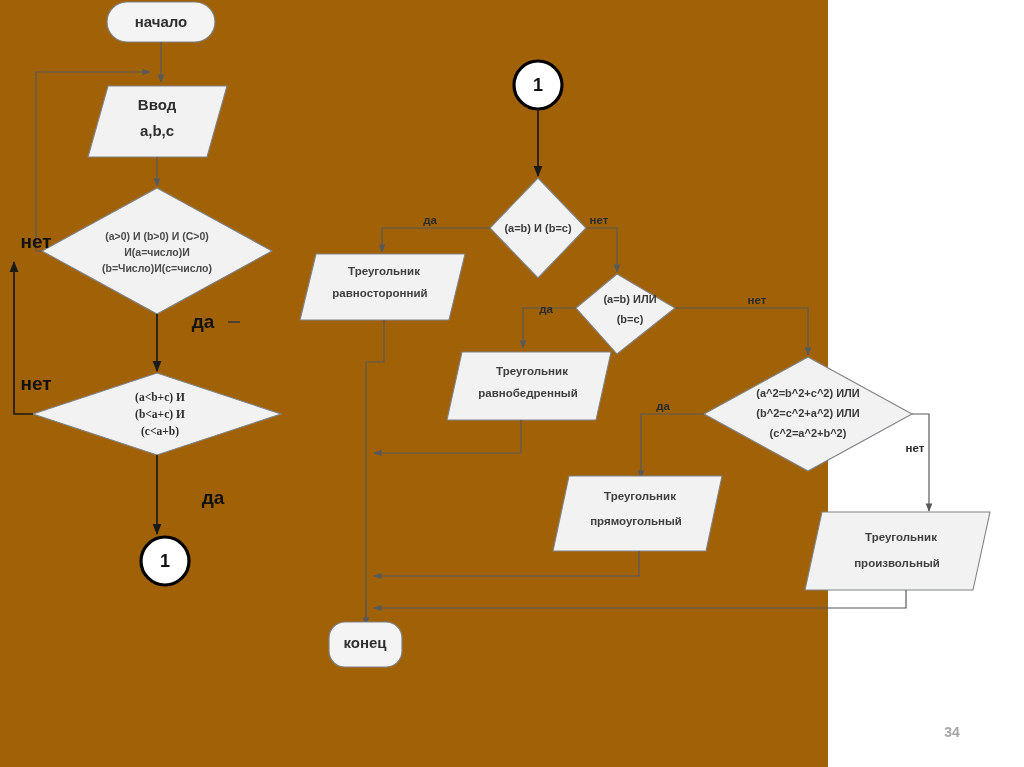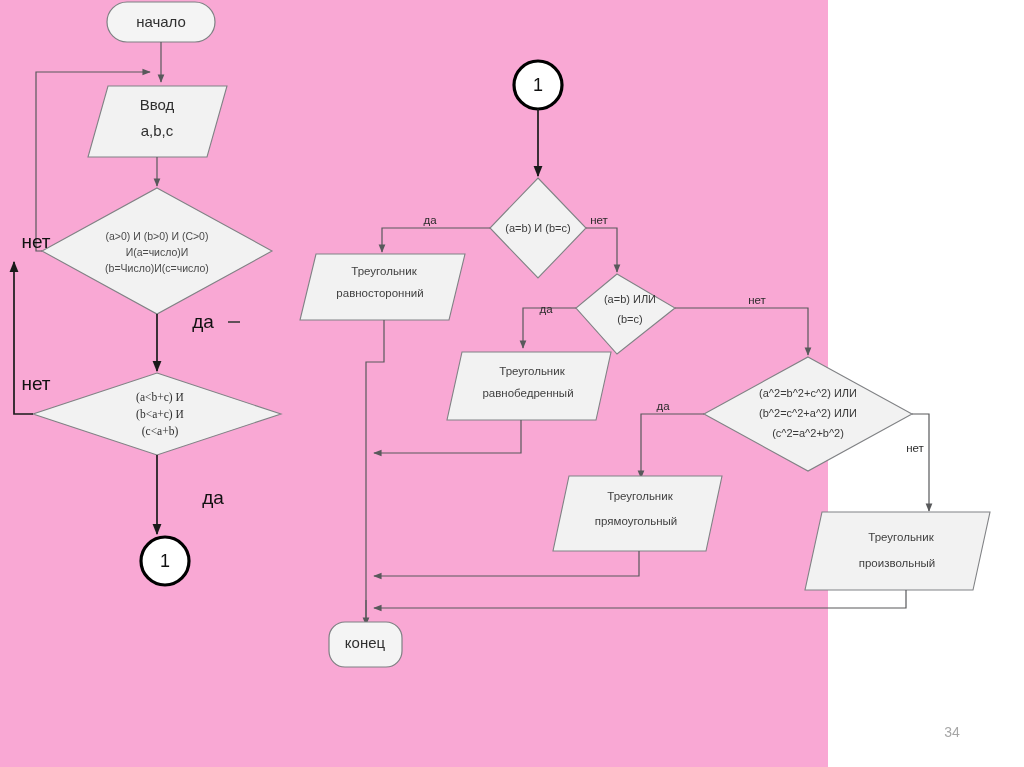--- a/index.html
+++ b/index.html
@@ -1,21 +1,21 @@
 <!DOCTYPE html>
 <html><head>
 <meta charset="utf-8">
 <style>
   html,body{margin:0;padding:0;background:#ffffff;}
   body{
     width:1024px;height:767px;overflow:hidden;
     font-family:"Liberation Sans","DejaVu Sans",sans-serif;
     color:#231f20;
   }
-  #slide{position:relative;width:828px;height:767px;background:#f9a8d4;}
+  #slide{position:relative;width:828px;height:767px;background:#a16207;font-weight:bold;}
   svg#canvas{position:absolute;left:0;top:0;width:1024px;height:767px;}
 
   
   .nodetext{
     font-family:"Liberation Sans","DejaVu Sans",sans-serif;
     fill:#3a3a3a;
     text-anchor:middle;
     dominant-baseline:middle;
   }
   .t-term{font-size:15px;fill:#2f2f2f;}

